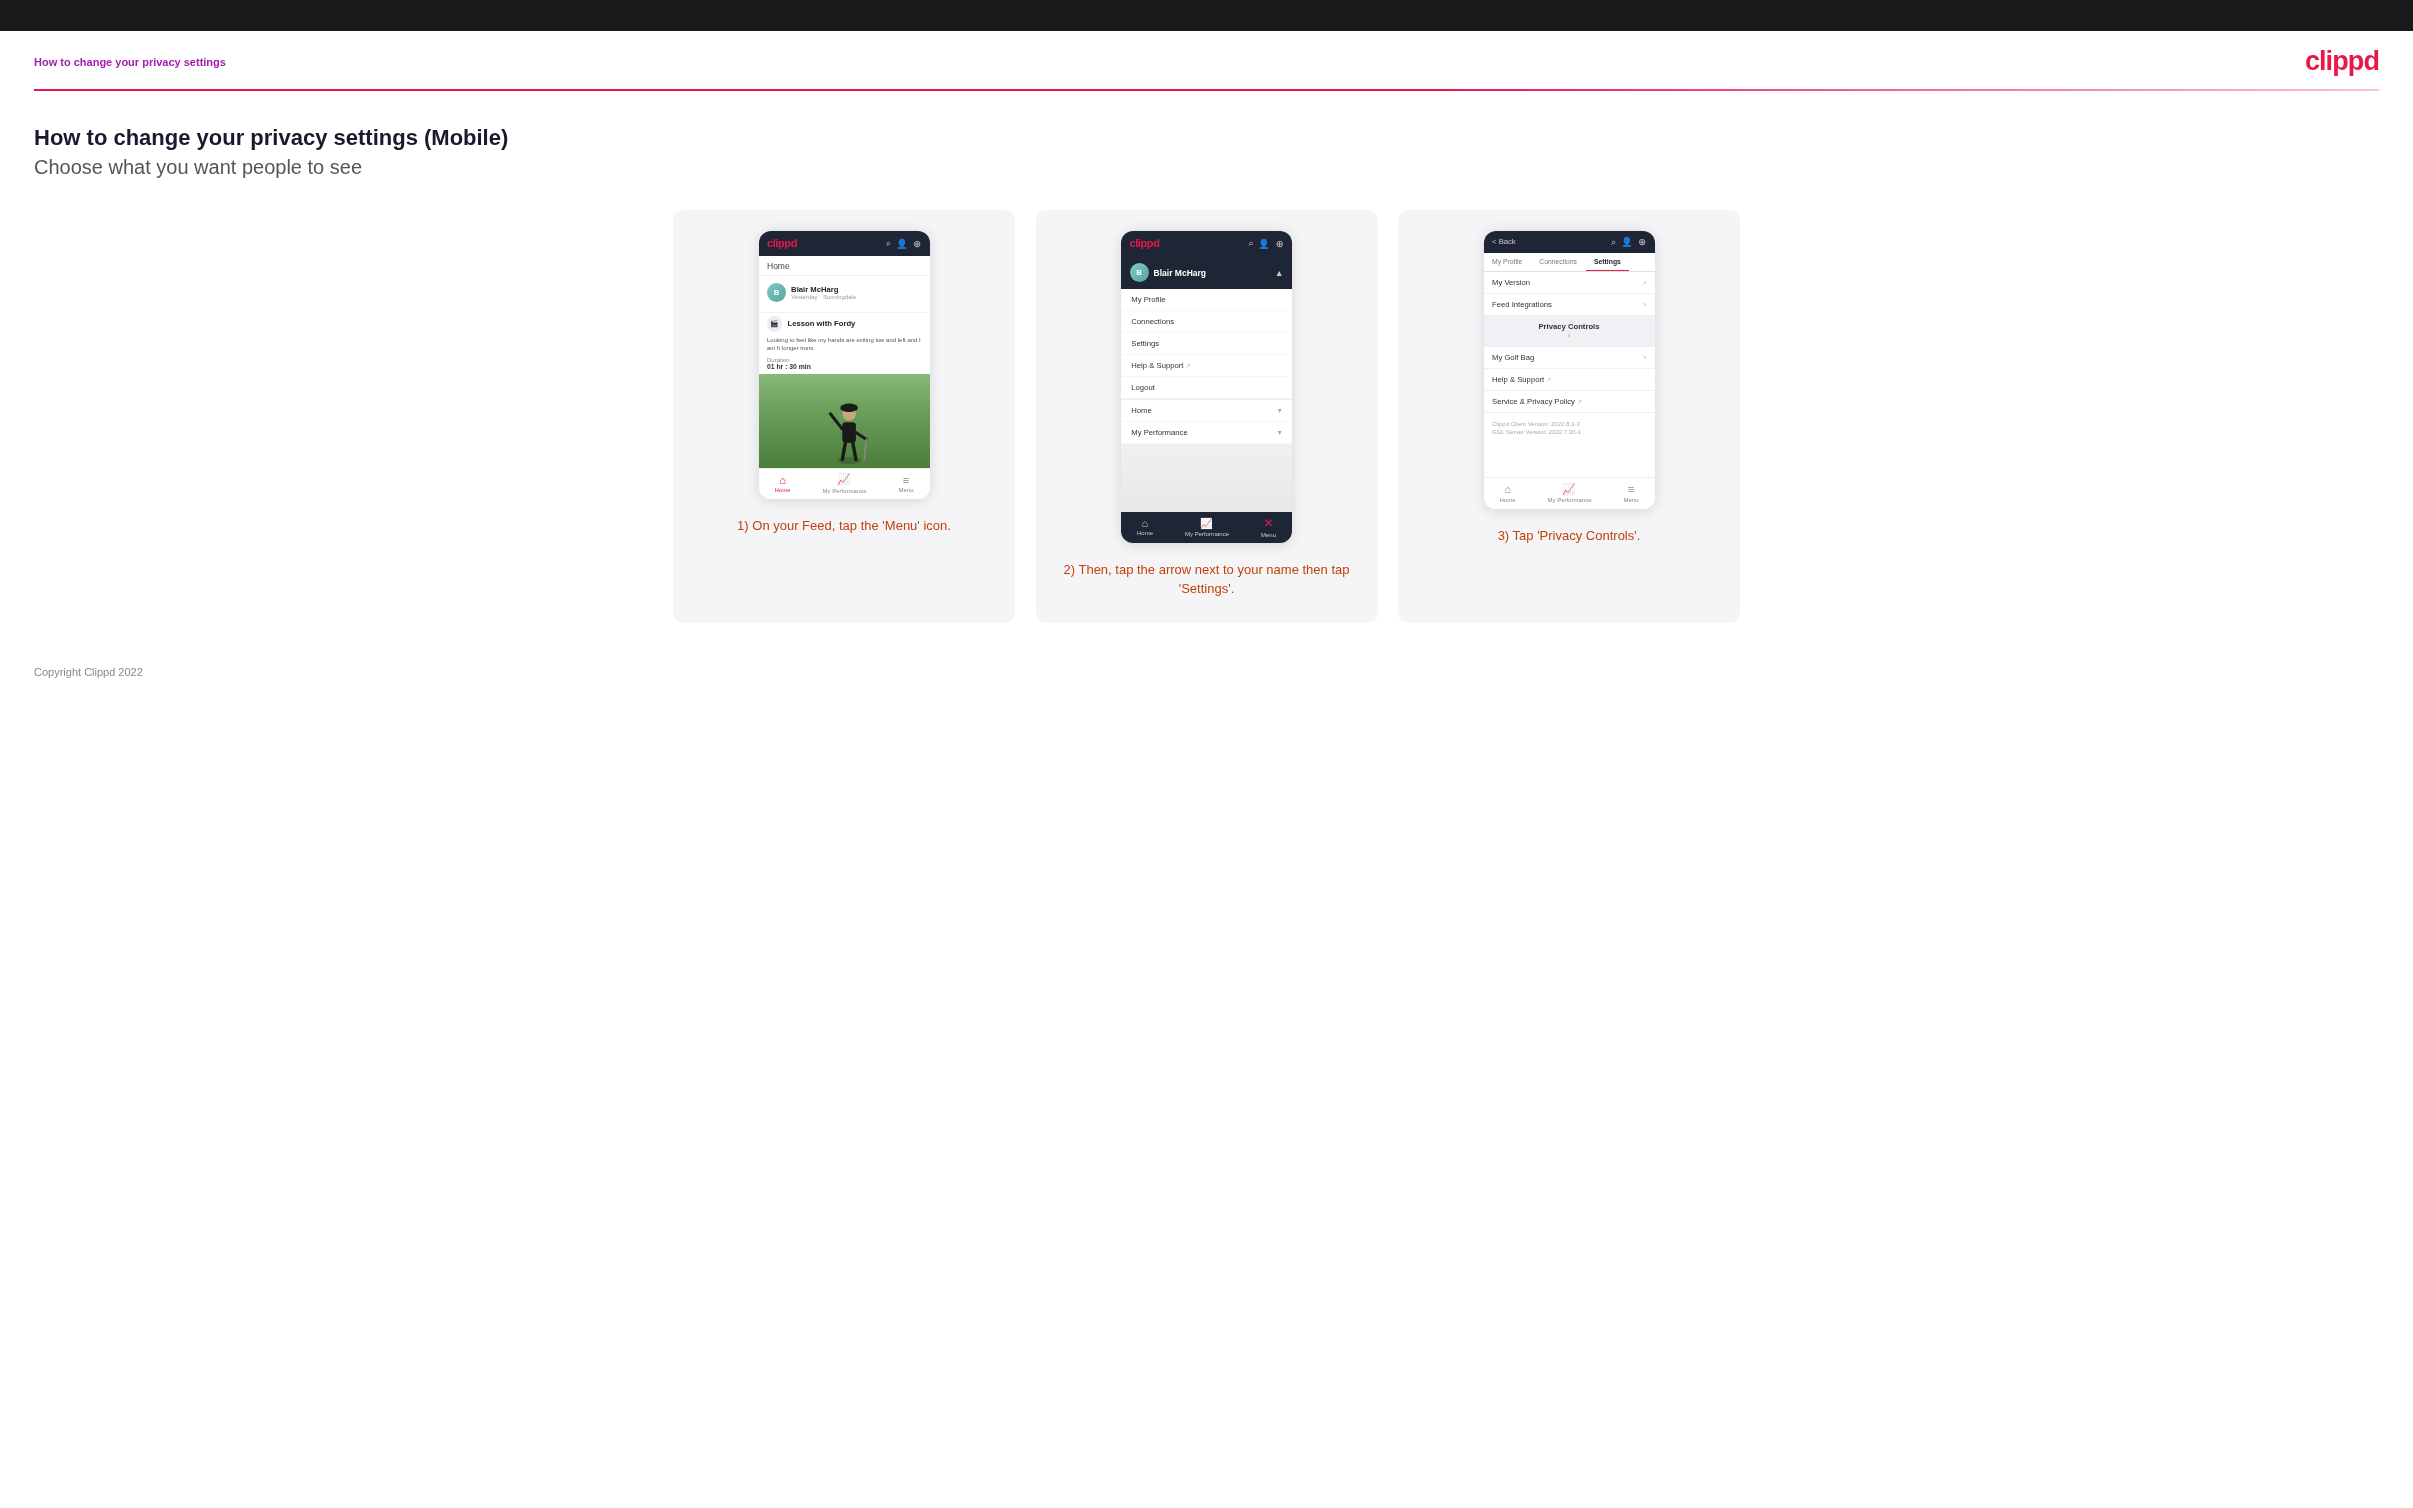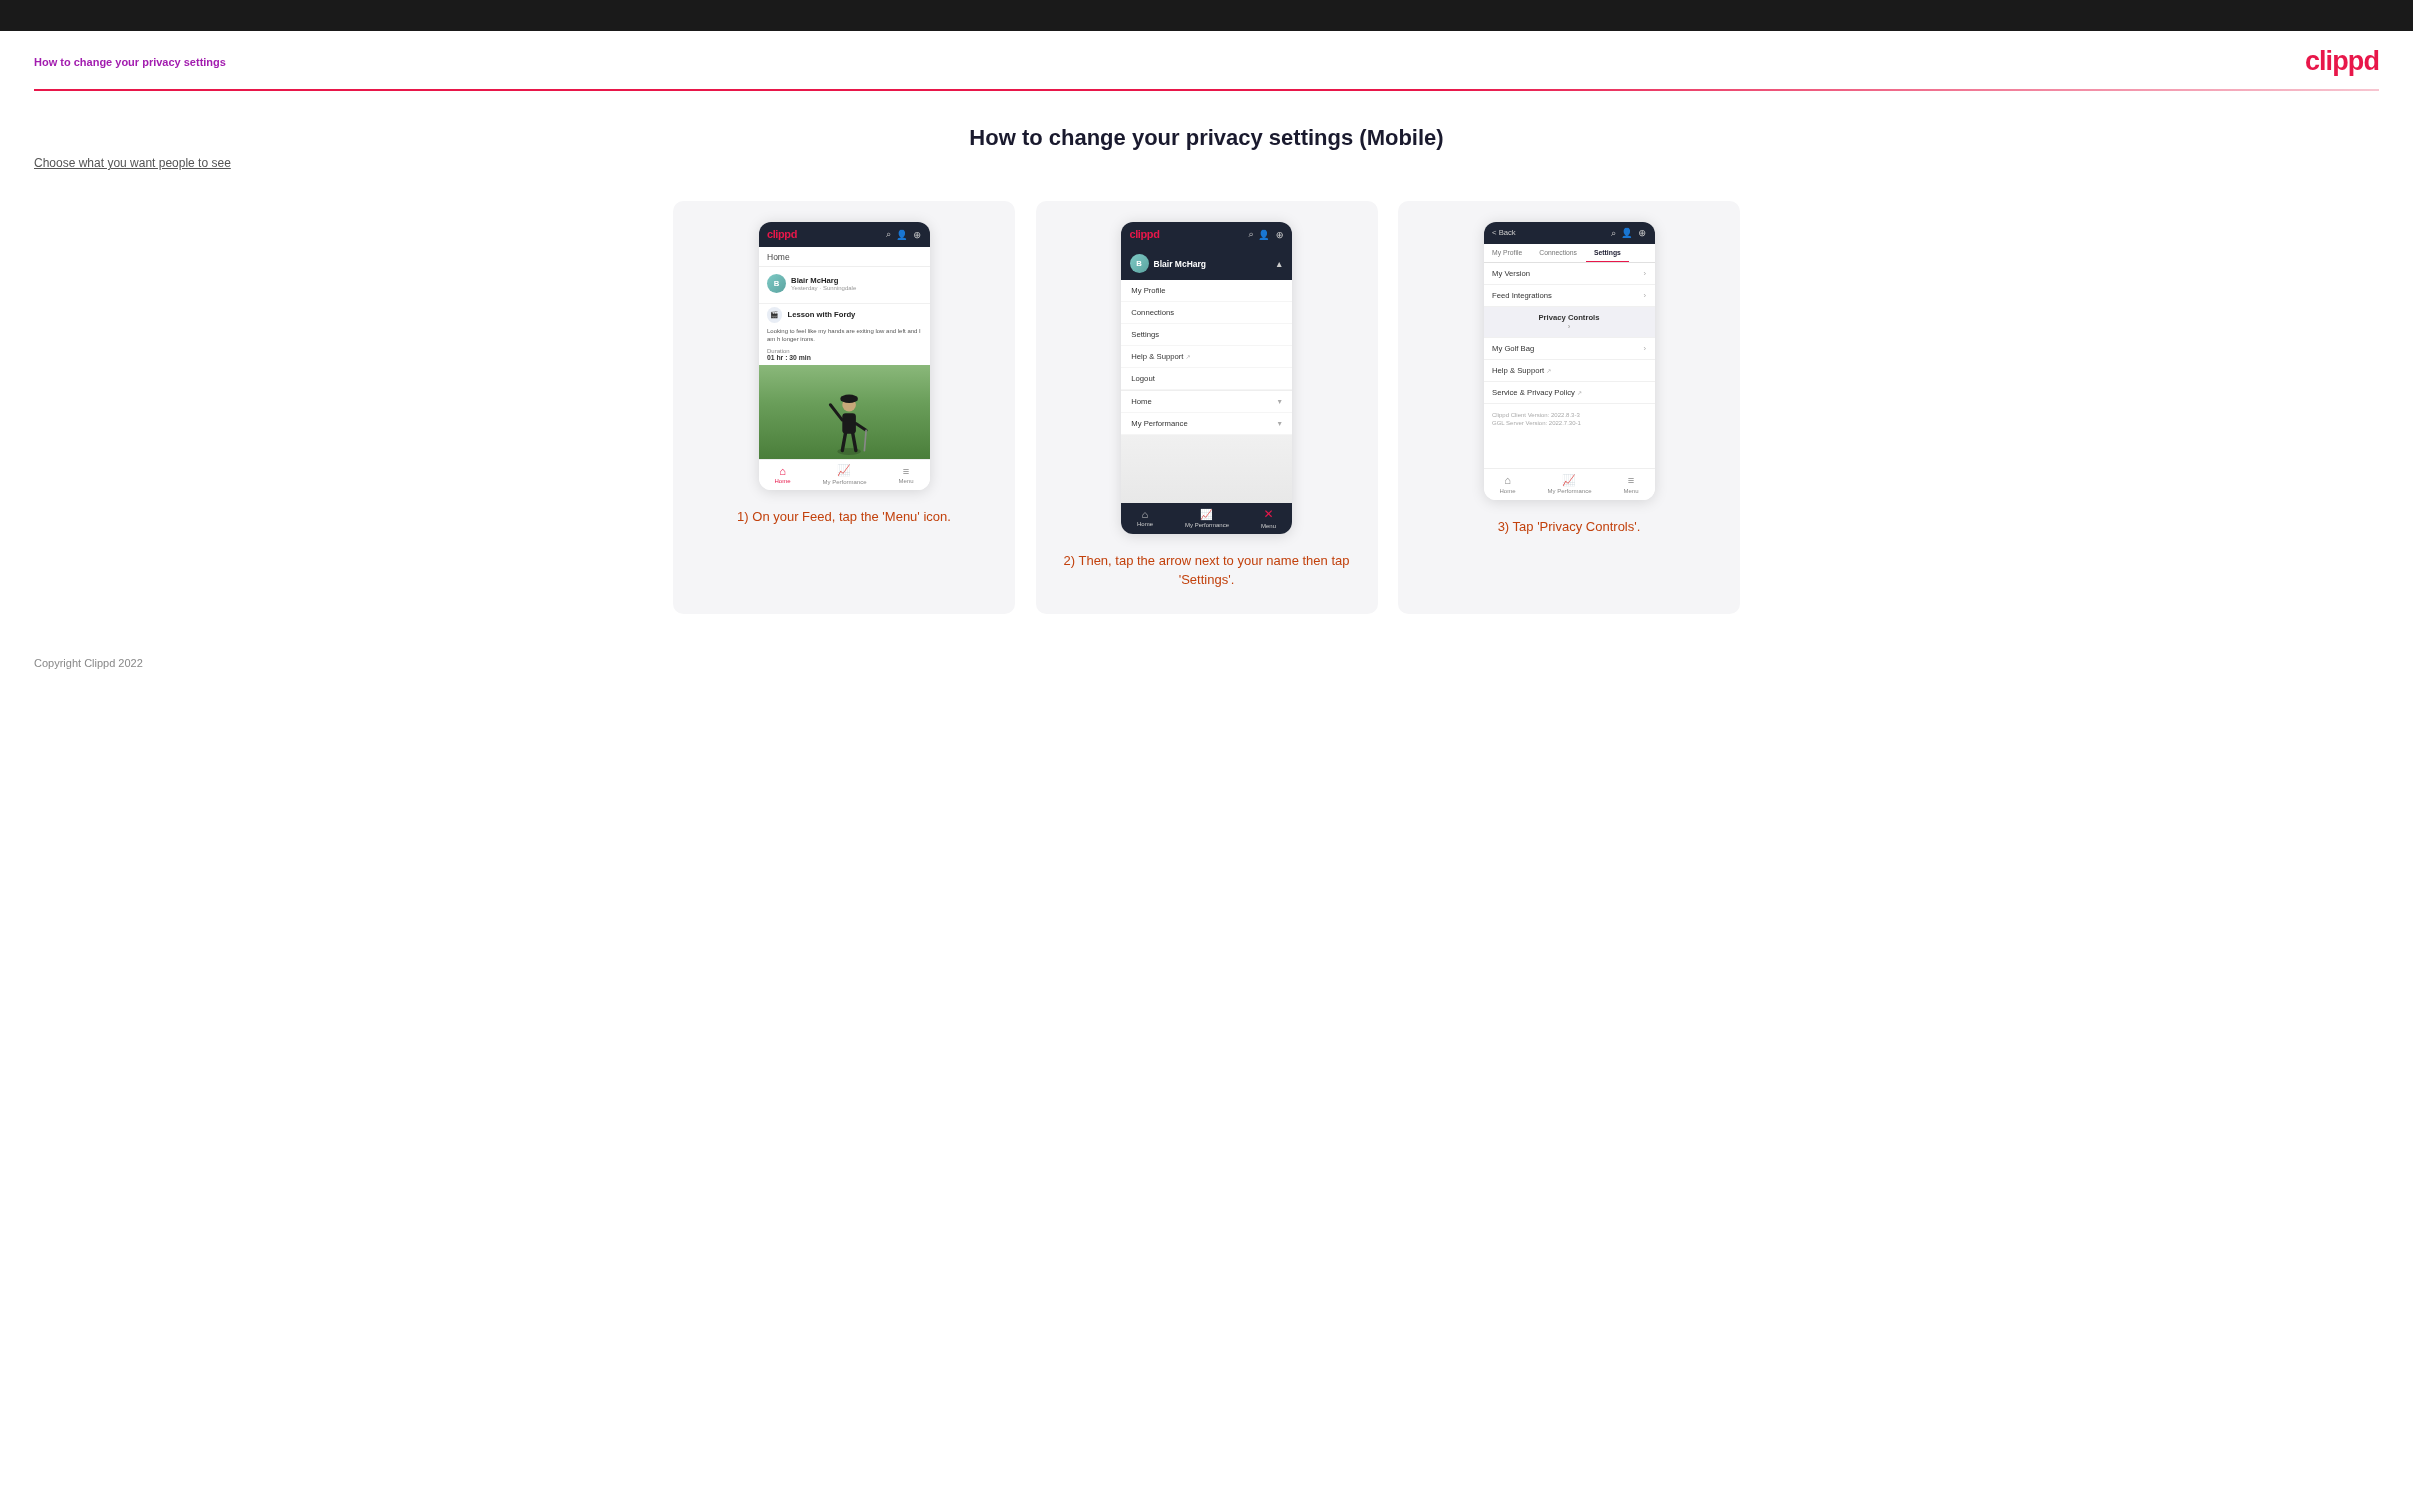--- a/index.html
+++ b/index.html
@@ -45,27 +45,25 @@
     
     .main {
       padding: 34px 34px 26px 34px;
     }
 
     .page-heading {
       font-size: 22px;
       font-weight: 700;
       color: #1a1a2e;
       margin-bottom: 5.1px;
-      text-align: center;
     }
     .page-subheading {
-      font-size: 12px;
+      font-size: 20px;
       color: #555;
       margin-bottom: 31px;
-      text-decoration: underline;
     }
 
     
     .steps-row {
       display: flex;
       gap: 20.5px;
       justify-content: center;
     }
 
     .step-card {

